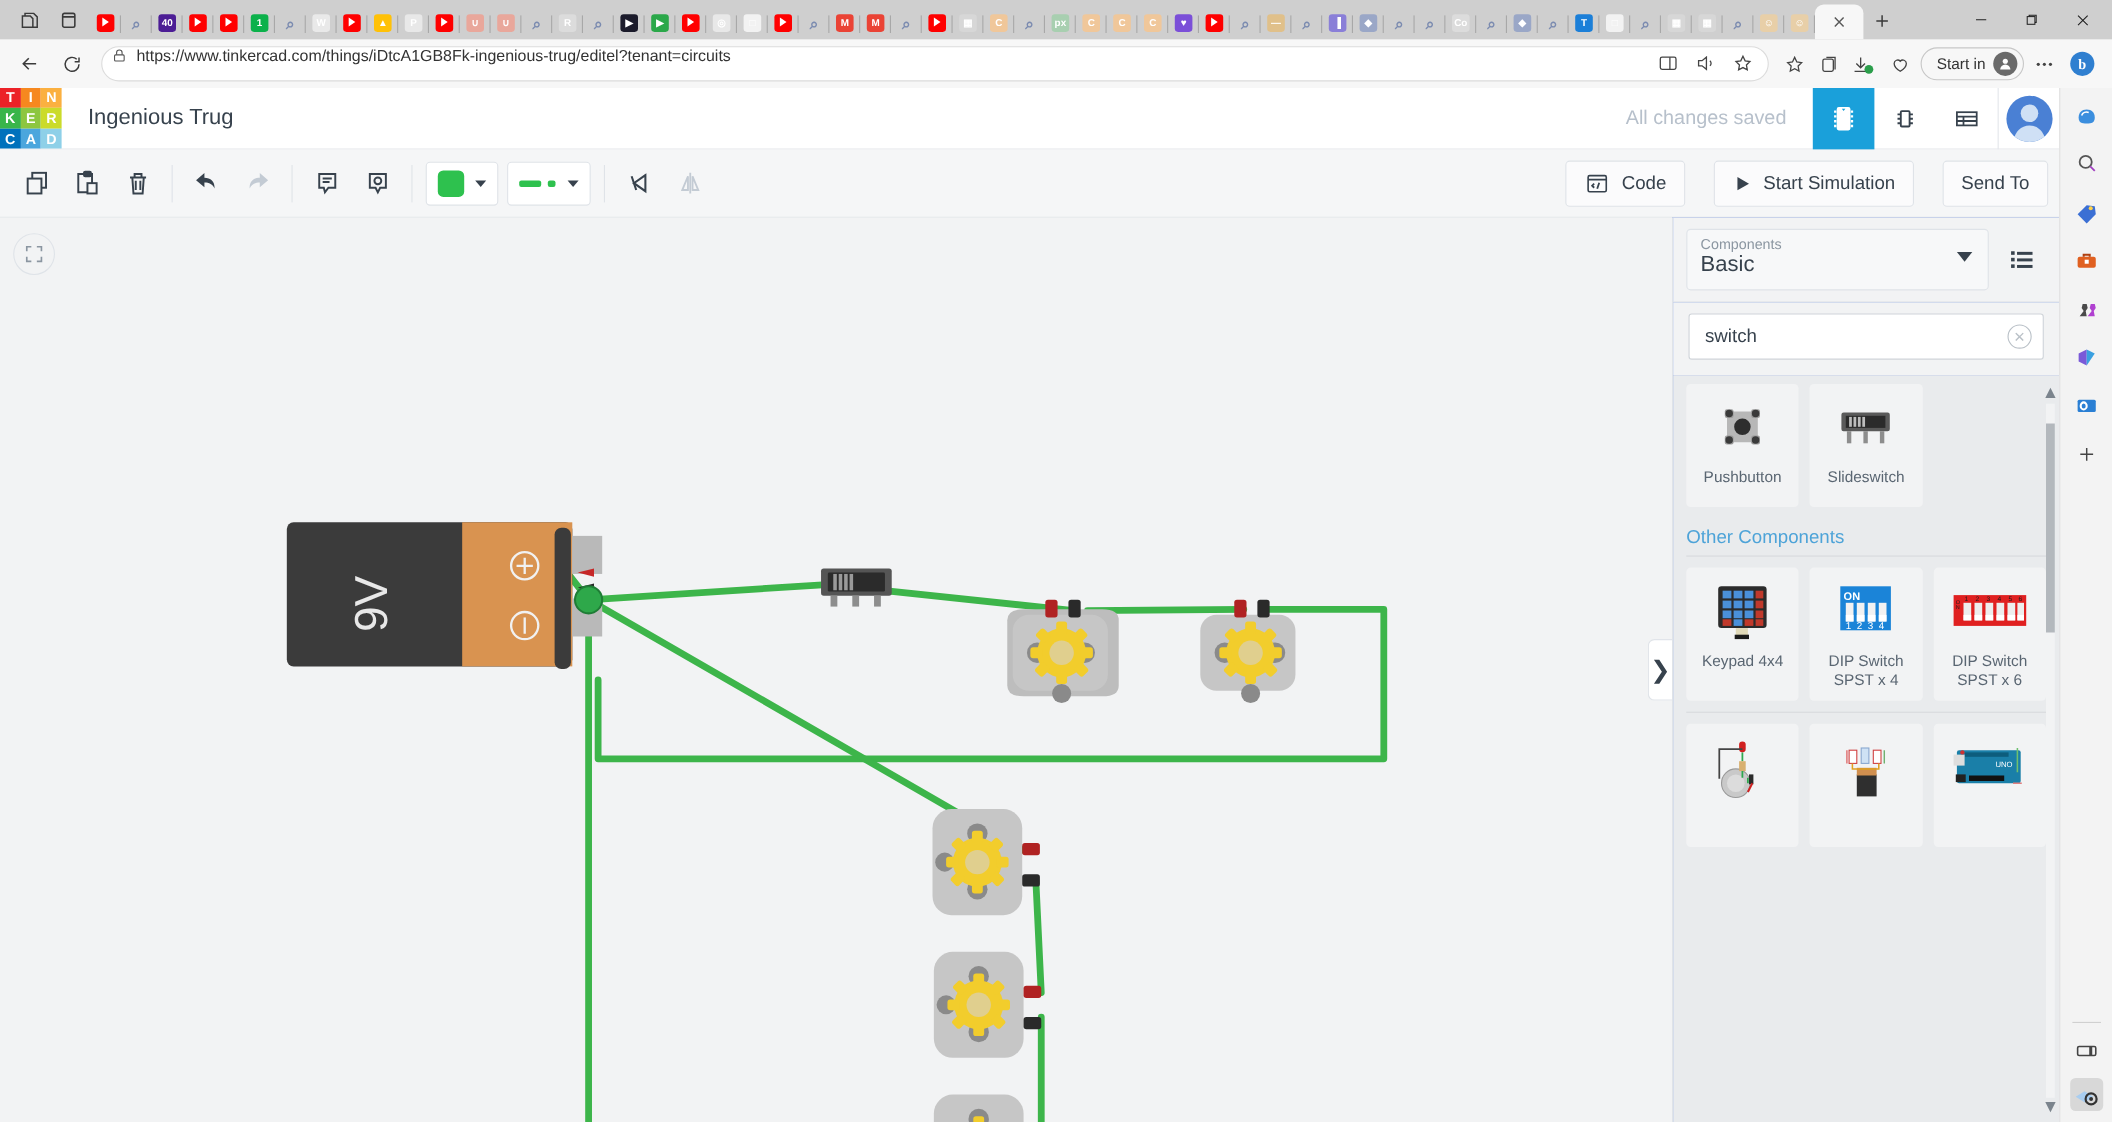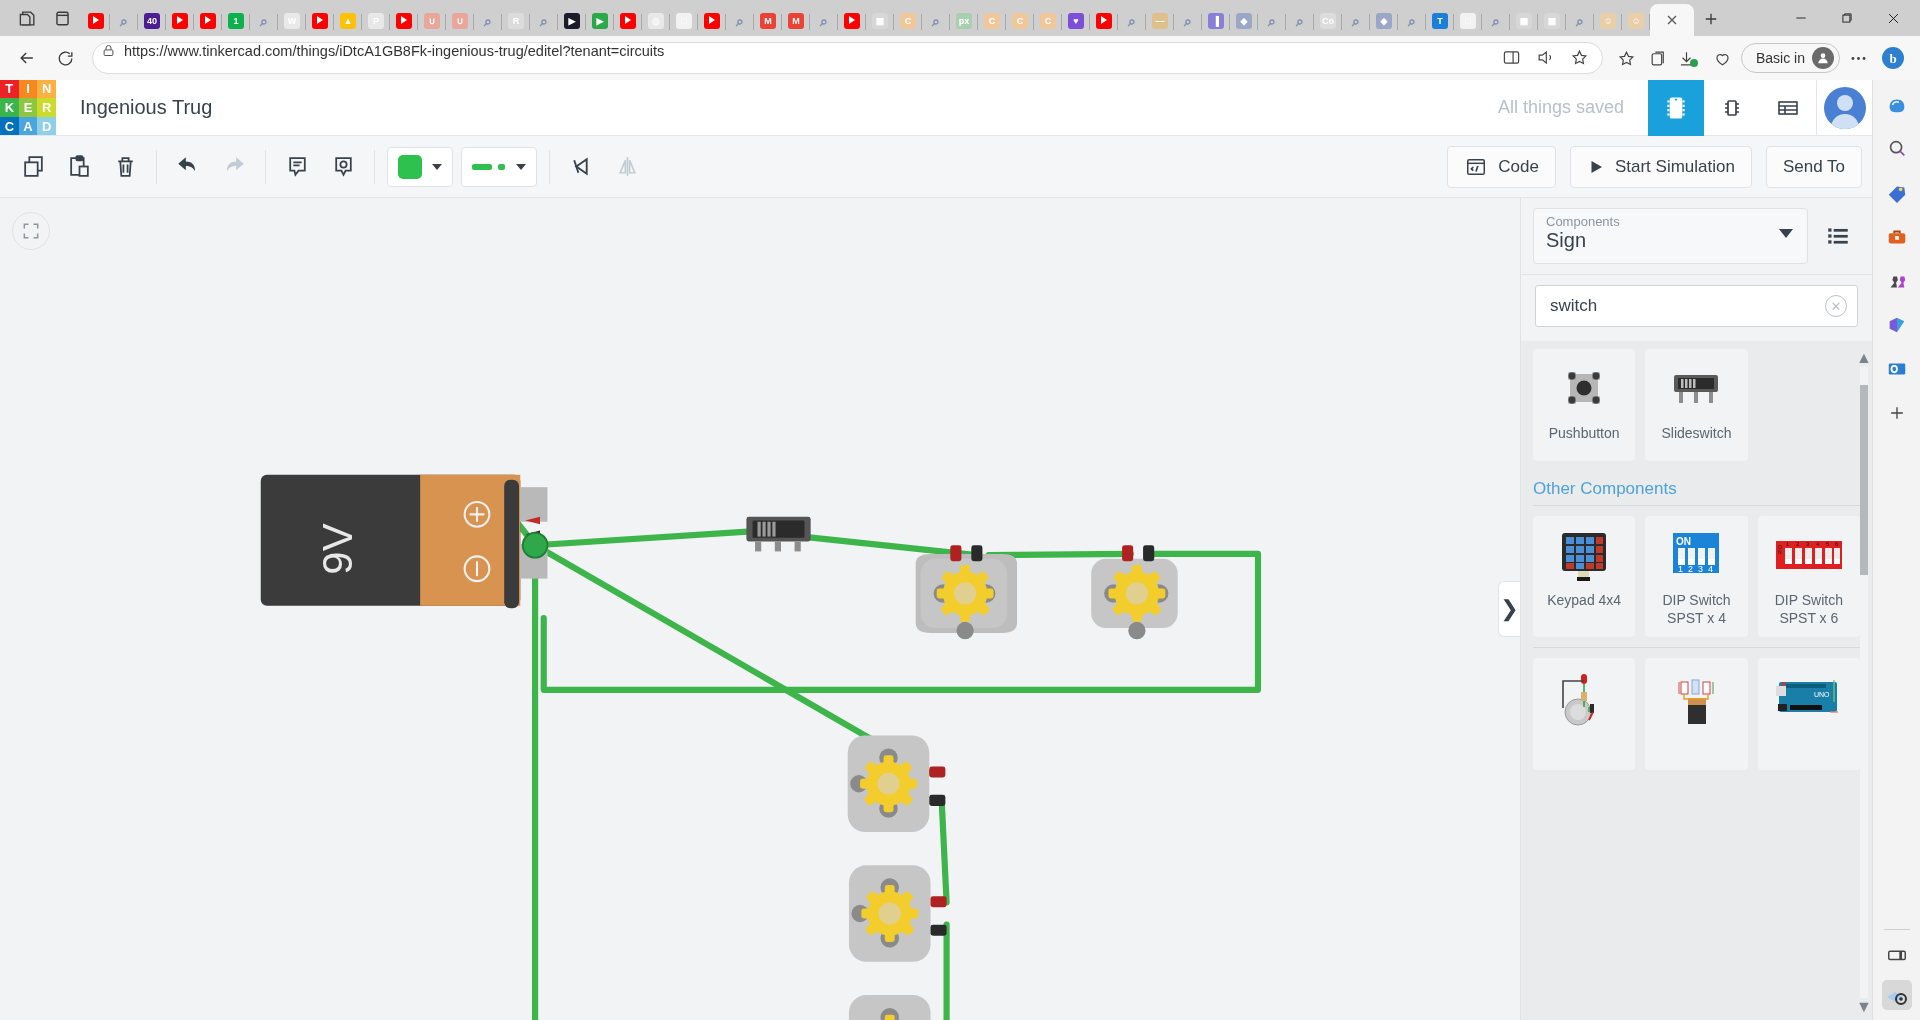--- a/index.html
+++ b/index.html
@@ -98,21 +98,21 @@
   .tb-sep { width:1px; height:34px; background:#dfe3e8; margin: 0 8px; }
   .tb-drop {
     height: 40px; border:1px solid #dfe3e8; background:#fff; border-radius:4px;
     display:flex; align-items:center; gap:10px; padding: 0 10px; margin: 0 4px;
   }
   .swatch { width: 24px; height: 24px; border-radius: 5px; }
   .wireline { width: 34px; height: 6px; border-radius: 2px; position: relative; }
   .wireline .seg1 { position:absolute; left:0; top:0; width:20px; height:6px; border-radius:2px; }
   .wireline .seg2 { position:absolute; left:26px; top:0; width:7px; height:6px; border-radius:2px; }
   .caret { width:0;height:0;border-left:5px solid transparent;border-right:5px solid transparent;border-top:6px solid #37424d;}
-  .tb-right { margin-left:auto; display:flex; align-items:center; gap:14px; }
+  .tb-right { margin-left:auto; display:flex; align-items:center; gap:26px; }
   .tb-action {
     height: 42px; border:1px solid #dfe3e8; background:#fbfbfc; border-radius:4px;
     display:flex; align-items:center; gap:10px; padding: 0 16px;
     font-size: 17px; color:#37424d;
   }
 
   
   .tk-body { flex: 1; display: flex; min-height: 0; }
   .tk-canvas { flex: 1; background: #f2f3f4; position: relative; overflow: hidden; }
   .fit-btn {
@@ -467,21 +467,21 @@
           <path d="M12 4v11M7 11l5 5 5-5M5 20h14"></path>
         </svg>
       <span style="position:relative;left:-6px;top:5px;width:8px;height:8px;border-radius:50%;background:#2b9e4b;"></span>
     </div>
     <div class="url-ico">
       <svg width="19" height="19" viewBox="0 0 24 24" fill="none" stroke="#444" stroke-width="1.5">
           <path d="M12 20s-7-4.3-7-9a4 4 0 0 1 7-2.6A4 4 0 0 1 19 11c0 4.7-7 9-7 9z"></path>
         </svg>
     </div>
     <div class="signin-pill">
-      <span>Basic in</span>
+      <span>Start in</span>
       <span class="signin-av">
         <svg width="14" height="14" viewBox="0 0 24 24" fill="#fff">
             <circle cx="12" cy="8" r="4"></circle>
             <path d="M4 21a8 8 0 0 1 16 0z"></path>
           </svg>
       </span>
     </div>
     <div class="url-ico">
       <svg width="19" height="19" viewBox="0 0 24 24" fill="#444">
           <circle cx="5" cy="12" r="1.8"></circle>
@@ -506,21 +506,21 @@
           <div style="background:#f6881f">I</div>
           <div style="background:#fbb040">N</div>
           <div style="background:#39b54a">K</div>
           <div style="background:#8dc63f">E</div>
           <div style="background:#cbdb2a">R</div>
           <div style="background:#0071bc">C</div>
           <div style="background:#4ba6dd">A</div>
           <div style="background:#8ed0e8">D</div>
         </div>
         <div class="tk-title">Ingenious Trug</div>
-        <div class="tk-saved">All things saved</div>
+        <div class="tk-saved">All changes saved</div>
         <div class="tk-hicon active">
           <svg width="26" height="26" viewBox="0 0 24 24" fill="none" stroke="currentColor" stroke-width="1.6">
             <rect x="7" y="3" width="10" height="18" rx="1" fill="#fff" stroke="#fff"></rect>
             <path d="M5 5v2M5 9v2M5 13v2M5 17v2M19 5v2M19 9v2M19 13v2M19 17v2" stroke="#fff" stroke-width="2"></path>
             <path d="M10.5 3.5h3l-1.5 2z" fill="#1aa0da" stroke="none"></path>
           </svg>
         </div>
         <div class="tk-hicon">
           <svg width="24" height="24" viewBox="0 0 24 24" fill="none" stroke="currentColor" stroke-width="1.7">
             <rect x="8" y="5" width="8" height="14" rx="1"></rect>
@@ -836,21 +836,21 @@
             </g>
           </svg>
 
           <div class="panel-handle">❯</div>
         </div>
 
         <div class="tk-panel">
           <div class="panel-top">
             <div class="comp-select">
               <div class="lbl">Components</div>
-              <div class="val">Sign</div>
+              <div class="val">Basic</div>
               <div class="arr"></div>
             </div>
             <div class="list-toggle">
               <svg width="26" height="26" viewBox="0 0 24 24" fill="#37424d">
                 <rect x="3" y="5" width="3" height="3"></rect>
                   <rect x="8" y="5.5" width="13" height="2.5"></rect>
                 <rect x="3" y="10.5" width="3" height="3"></rect>
                   <rect x="8" y="11" width="13" height="2.5"></rect>
                 <rect x="3" y="16" width="3" height="3"></rect>
                   <rect x="8" y="16.5" width="13" height="2.5"></rect>

